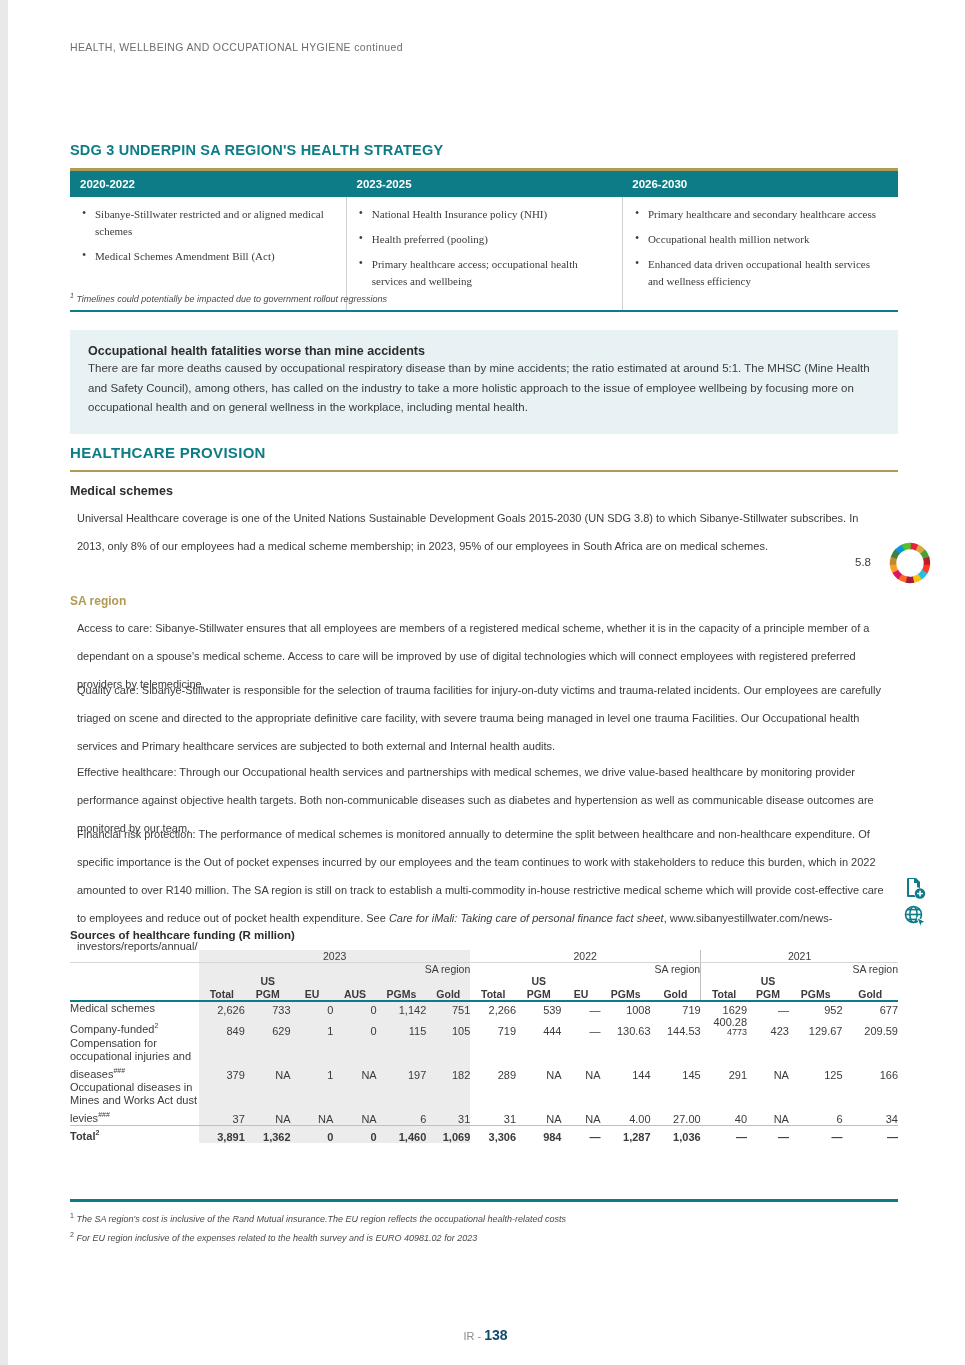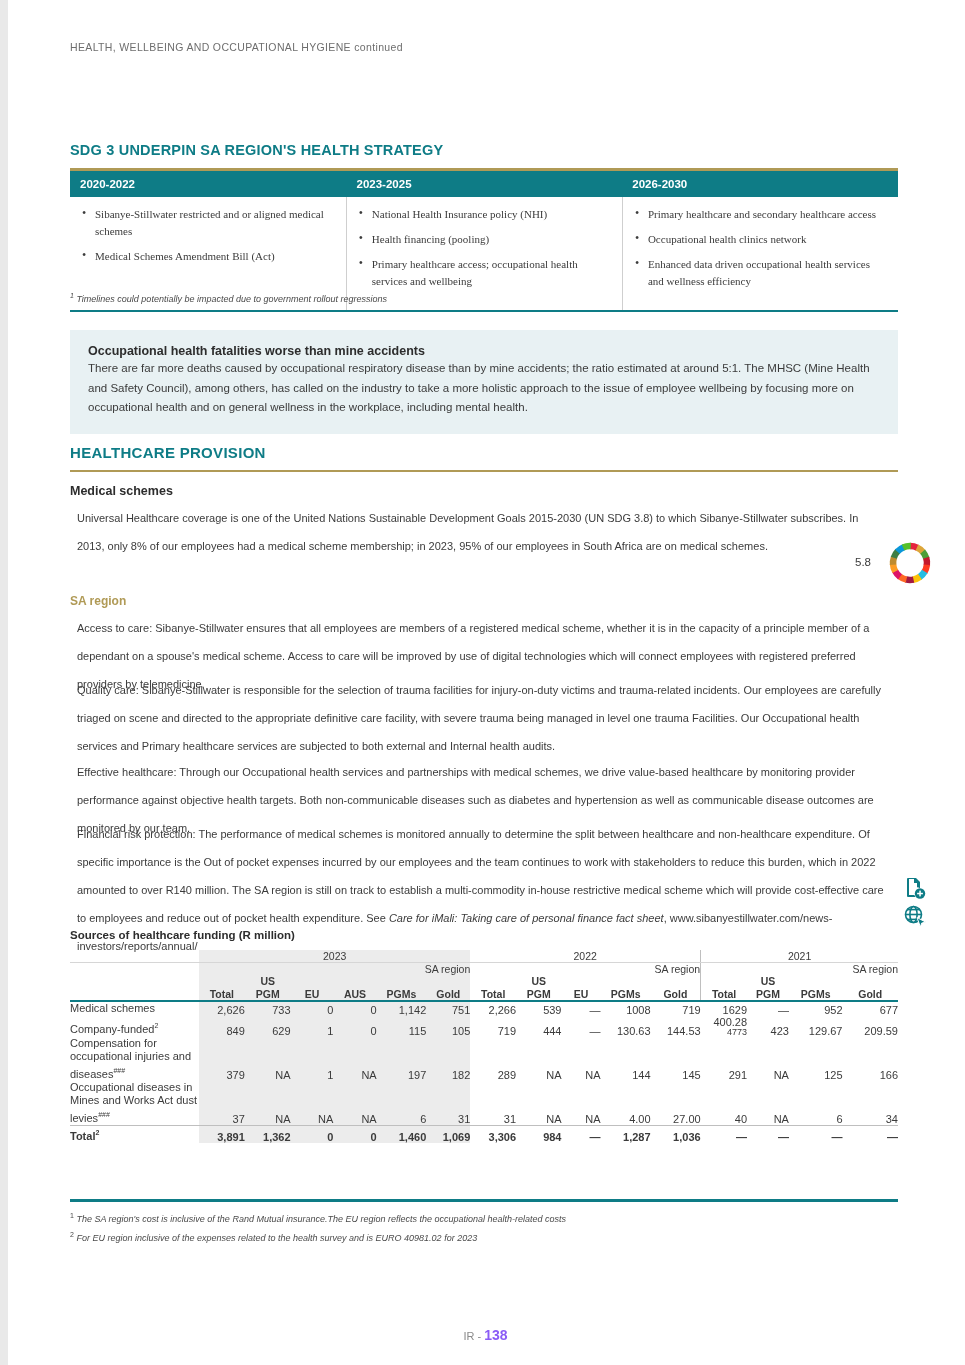--- a/index.html
+++ b/index.html
@@ -253,21 +253,21 @@
   .tbl-notes sup { font-size: 7px; font-style: normal; }
 
   .footer {
     position: absolute;
     left: 0; top: 1327px;
     width: 965px;
     text-align: center;
     font-size: 11px;
     color: #8a8a8a;
   }
-  .footer b { color: #8b5cf6; font-size: 14px; text-align: right; }
+  .footer b { color: #0c4a6e; font-size: 14px; text-align: right; }
   sup.sm { font-size: 7px; vertical-align: super; }
 </style>
 </head>
 <body>
 
 <div class="edge-bar"></div>
 
 <div class="page">
 
   <div class="running-head">HEALTH, WELLBEING AND OCCUPATIONAL HYGIENE continued</div>
@@ -284,28 +284,28 @@
     <div class="strat-body">
       <div class="cell col-a">
         <ul class="bullets">
           <li>Sibanye-Stillwater restricted and or aligned medical schemes</li>
           <li>Medical Schemes Amendment Bill (Act)</li>
         </ul>
       </div>
       <div class="cell col-b">
         <ul class="bullets">
           <li>National Health Insurance policy (NHI)</li>
-          <li>Health financing (pooling)</li>
+          <li>Health preferred (pooling)</li>
           <li>Primary healthcare access; occupational health services and wellbeing</li>
         </ul>
       </div>
       <div class="cell col-c">
         <ul class="bullets">
           <li>Primary healthcare and secondary healthcare access</li>
-          <li>Occupational health clinics network</li>
+          <li>Occupational health million network</li>
           <li>Enhanced data driven occupational health services and wellness efficiency</li>
         </ul>
       </div>
     </div>
   </div>
 
   <div class="note-1"><sup>1</sup>&nbsp;<span>Timelines could potentially be impacted due to government rollout regressions</span></div>
 
   <div class="callout">
     <div class="callout-title">Occupational health fatalities worse than mine accidents</div>

